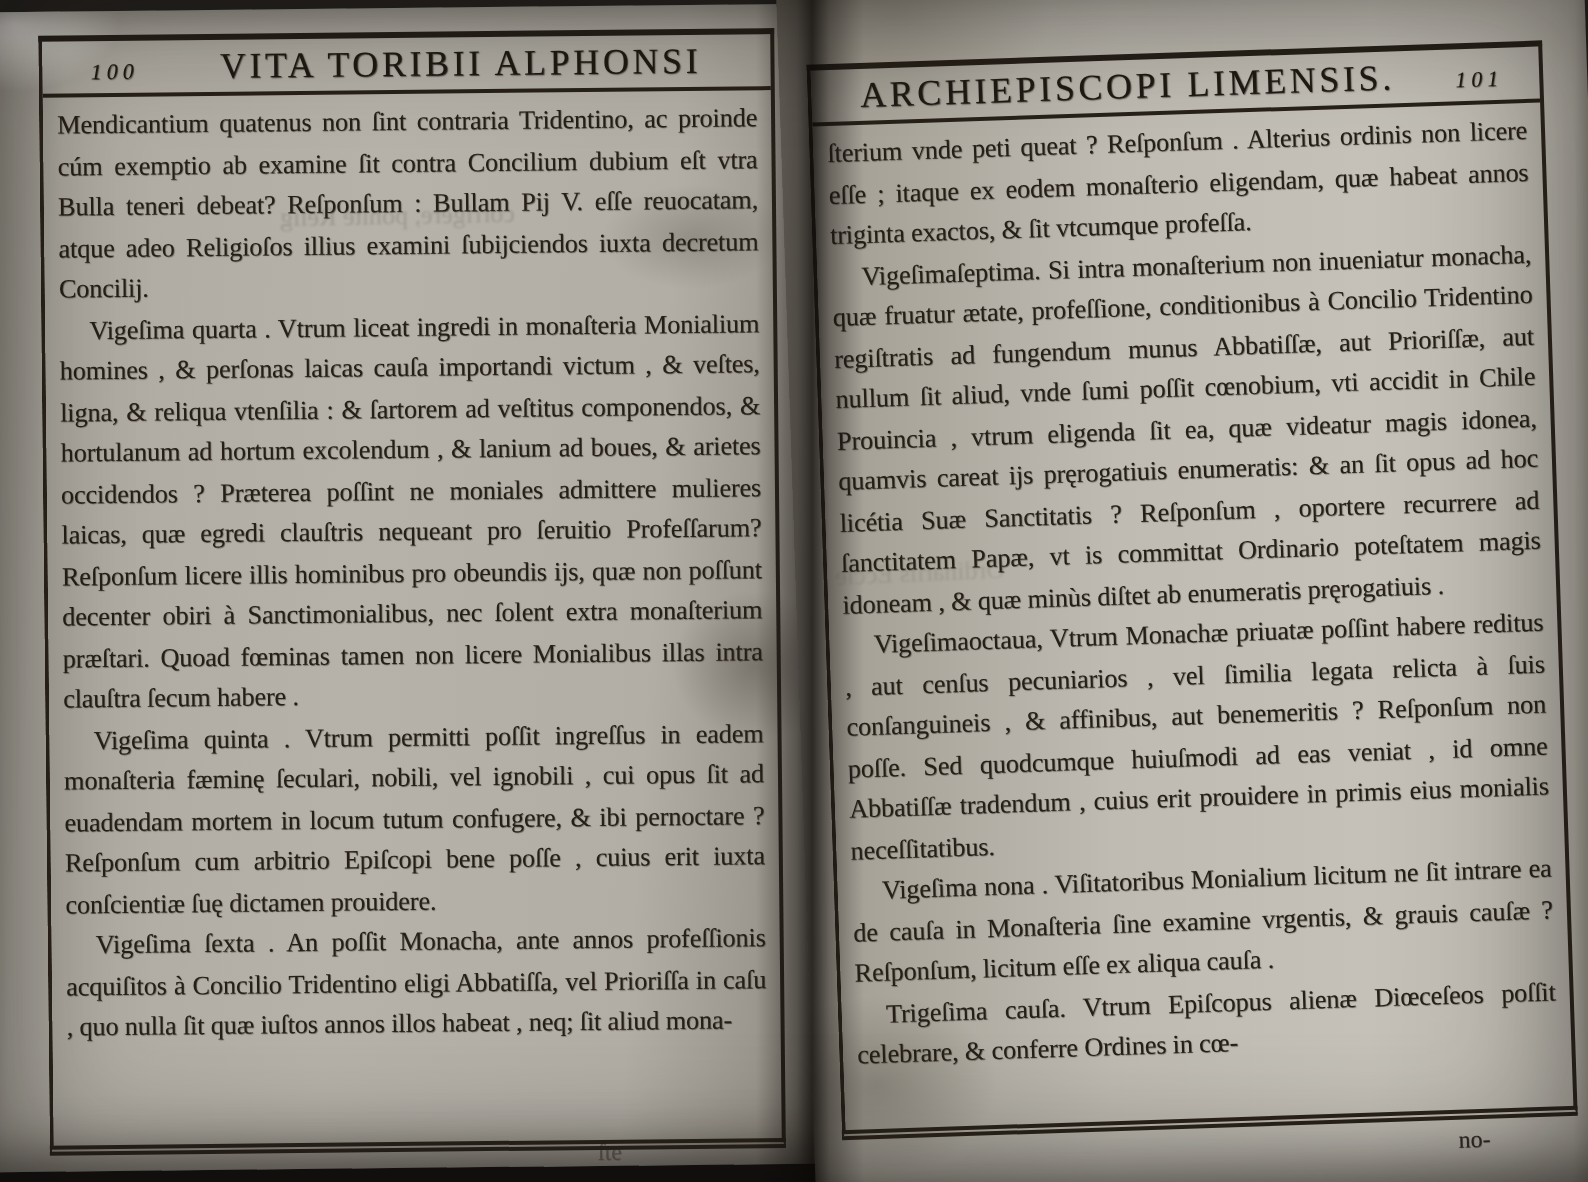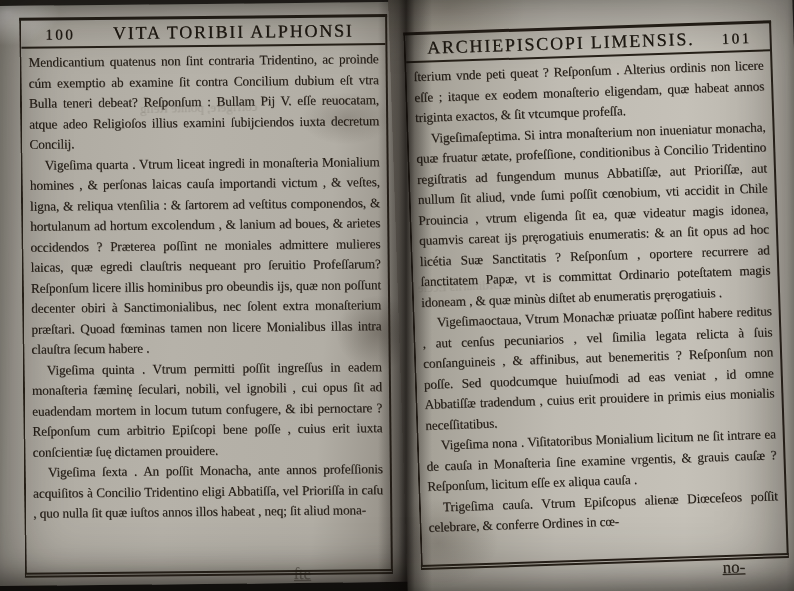--- a/index.html
+++ b/index.html
@@ -42,44 +42,43 @@
   .right .frame{left:14px;top:36px;width:368px;height:538px;}
   .header{
     display:flex;align-items:baseline;
     border-bottom:2.5px solid #272119;
     padding:3px 8px 2px 8px;
     color:#1f1a13;
     font-size:18px;letter-spacing:1.8px;
     text-shadow:0.4px 0.4px 0.6px rgba(31,26,19,0.7);
     white-space:nowrap;overflow:hidden;
   }
-  .header .folio{font-size:15px;letter-spacing:2.5px;}
+  .header .folio{font-size:11px;letter-spacing:2.5px;font-style:italic;}
   .left .header .folio{margin:0 14px 0 16px;}
   .right .header .folio{margin:0 10px 0 14px;}
   .header .rtitle{flex:1;text-align:center;}
   .body{
     padding:4px 7px 0 7px;
     text-align:justify;
     color:#261f18;
     font-size:13.2px;
     line-height:20.5px;
     letter-spacing:-0.1px;
     text-shadow:0.35px 0.35px 0.45px rgba(38,31,24,0.55);
     overflow:hidden;
   }
   .left .body{height:524px;}
   .right .body{height:496px;}
   .body p{margin:0;}
   .body p.indent{text-indent:15px;}
   .catchword{
     position:absolute;
     color:#2a231b;
-    font-size:17px;
+    font-size:12px;
     text-shadow:0.3px 0.3px 0.4px rgba(42,35,27,0.6);
-    text-decoration:underline;
   }
   .cw-left{bottom:-1px;right:98px;opacity:0.45;}
   .cw-right{bottom:16px;right:66px;opacity:0.95;}
   .showthrough{
     position:absolute;
     transform:scaleX(-1) rotate(0.5deg);
     color:#3e382e;
     font-size:13px;
     opacity:0.20;
     filter:blur(0.5px);

